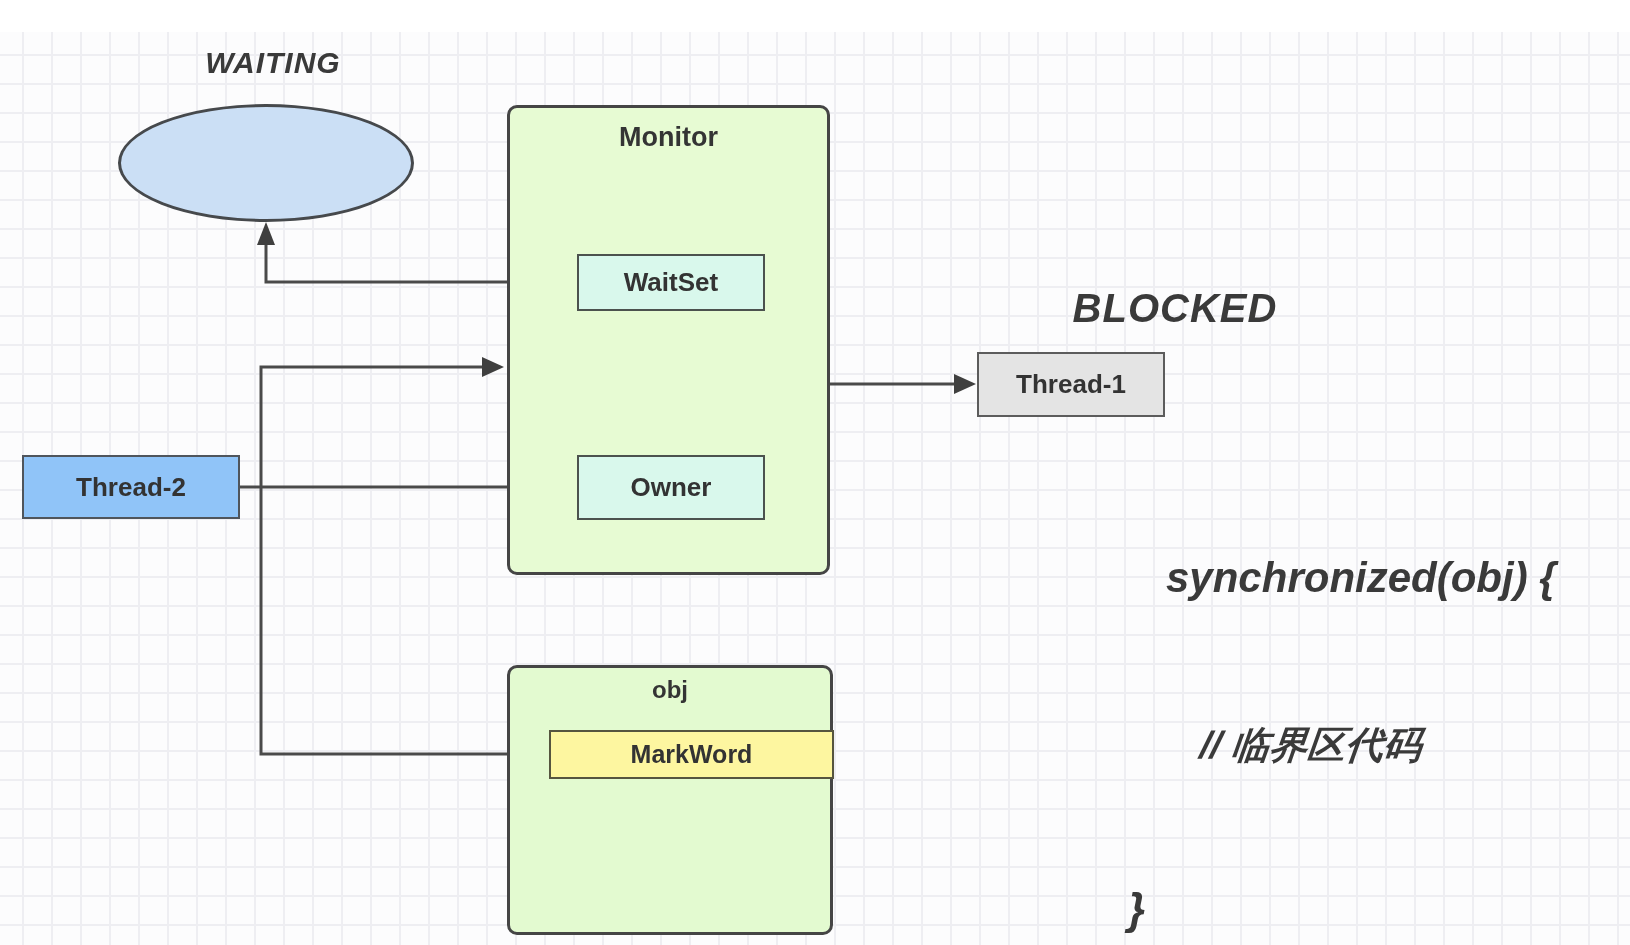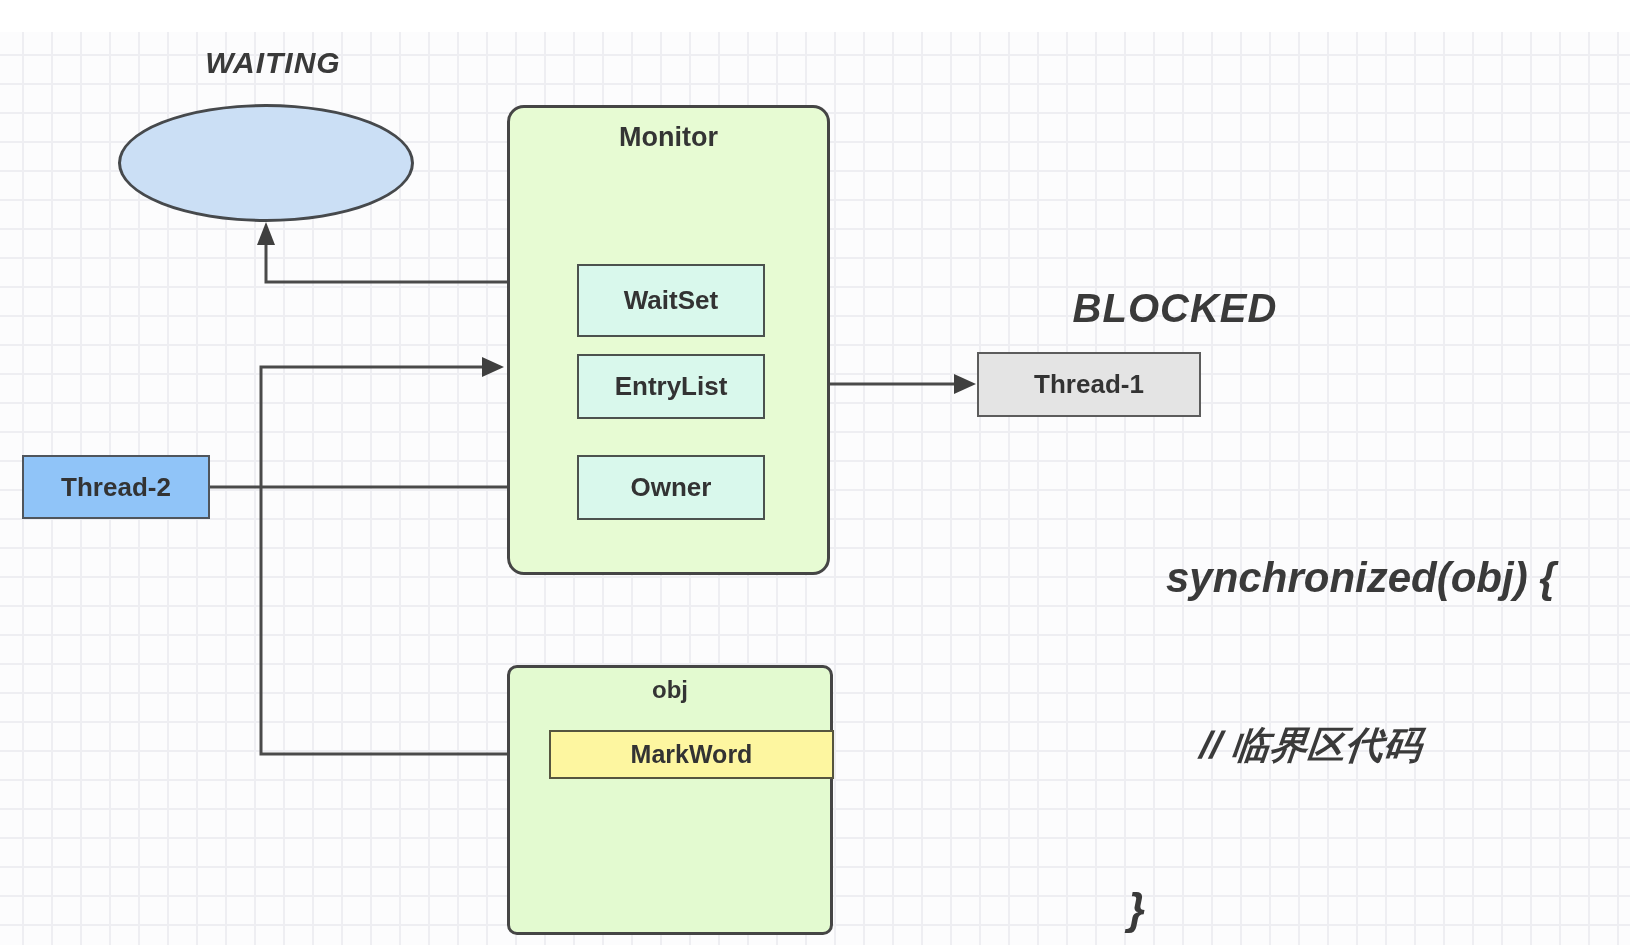--- a/index.html
+++ b/index.html
@@ -65,35 +65,35 @@
   .field-box {
     position: absolute;
     display: flex;
     align-items: center;
     justify-content: center;
     font-weight: bold;
     font-size: 26px;
     color: #333;
     border: 2px solid #4c524e;
   }
-  .waitset-box   { left: 67px; top: 156px; width: 188px; height: 73px; }
+  .waitset-box   { left: 67px; top: 146px; width: 188px; height: 57px; }
   .entrylist-box { left: 67px; top: 246px; width: 188px; height: 65px; }
   .owner-box     { left: 67px; top: 347px; width: 188px; height: 65px; }
   .markword-box  { left: 39px; top: 62px;  width: 285px; height: 49px; font-size: 25px; border-color: #56553f; }
   .thread-box {
     display: flex;
     align-items: center;
     justify-content: center;
     font-weight: bold;
     font-size: 26px;
     color: #333;
     border: 2px solid #4f555c;
   }
-  .thread1-box { left: 977px; top: 320px; width: 224px; height: 65px; border-color: #5c5c5c; }
-  .thread2-box { left: 22px;  top: 423px; width: 188px; height: 64px; }
+  .thread1-box { left: 977px; top: 320px; width: 188px; height: 65px; border-color: #5c5c5c; }
+  .thread2-box { left: 22px;  top: 423px; width: 218px; height: 64px; }
 </style>
 </head>
 <body>
 
 <div class="canvas">
 
   <svg class="connectors" viewBox="0 0 1630 945" xmlns="http://www.w3.org/2000/svg">
 
     <polyline points="577,250 266,250 266,196" fill="none" stroke="#4a4a4a" stroke-width="3"></polyline>
     <polygon points="266,190 257,213 275,213" fill="#3f3f3f"></polygon>
@@ -105,24 +105,23 @@
     <polygon points="576,455 554,445 554,465" fill="#3f3f3f"></polygon>
 
     <polyline points="765,352 962,352" fill="none" stroke="#4a4a4a" stroke-width="3"></polyline>
     <polygon points="976,352 954,342 954,362" fill="#3f3f3f"></polygon>
   </svg>
 
   <div class="free-label waiting-label">WAITING</div>
 
   <div class="node ellipse" style="background-color: rgb(203, 223, 245);"></div>
 
-  <div class="node container-box monitor-box" style="background-color: rgb(231, 251, 211); border-radius: 17px;">
+  <div class="node container-box monitor-box" style="background-color: rgb(231, 251, 211);">
     <div class="container-title monitor-title">Monitor</div>
     <div class="field-box waitset-box" style="background-color: rgb(217, 248, 236);">WaitSet</div>
-    <div class="field-box entrylist-box" style="background-color: rgb(217, 248, 236);">EntryList</div>
     <div class="field-box owner-box" style="background-color: rgb(217, 248, 236);">Owner</div>
   </div>
 
   <div class="free-label blocked-label">BLOCKED</div>
 
   <div class="node thread-box thread1-box" style="background-color: rgb(228, 228, 228);">Thread-1</div>
 
   <div class="node thread-box thread2-box" style="background-color: rgb(144, 196, 248);">Thread-2</div>
 
   <div class="node container-box obj-box" style="background-color: rgb(227, 250, 208); padding-left: 20px;">

